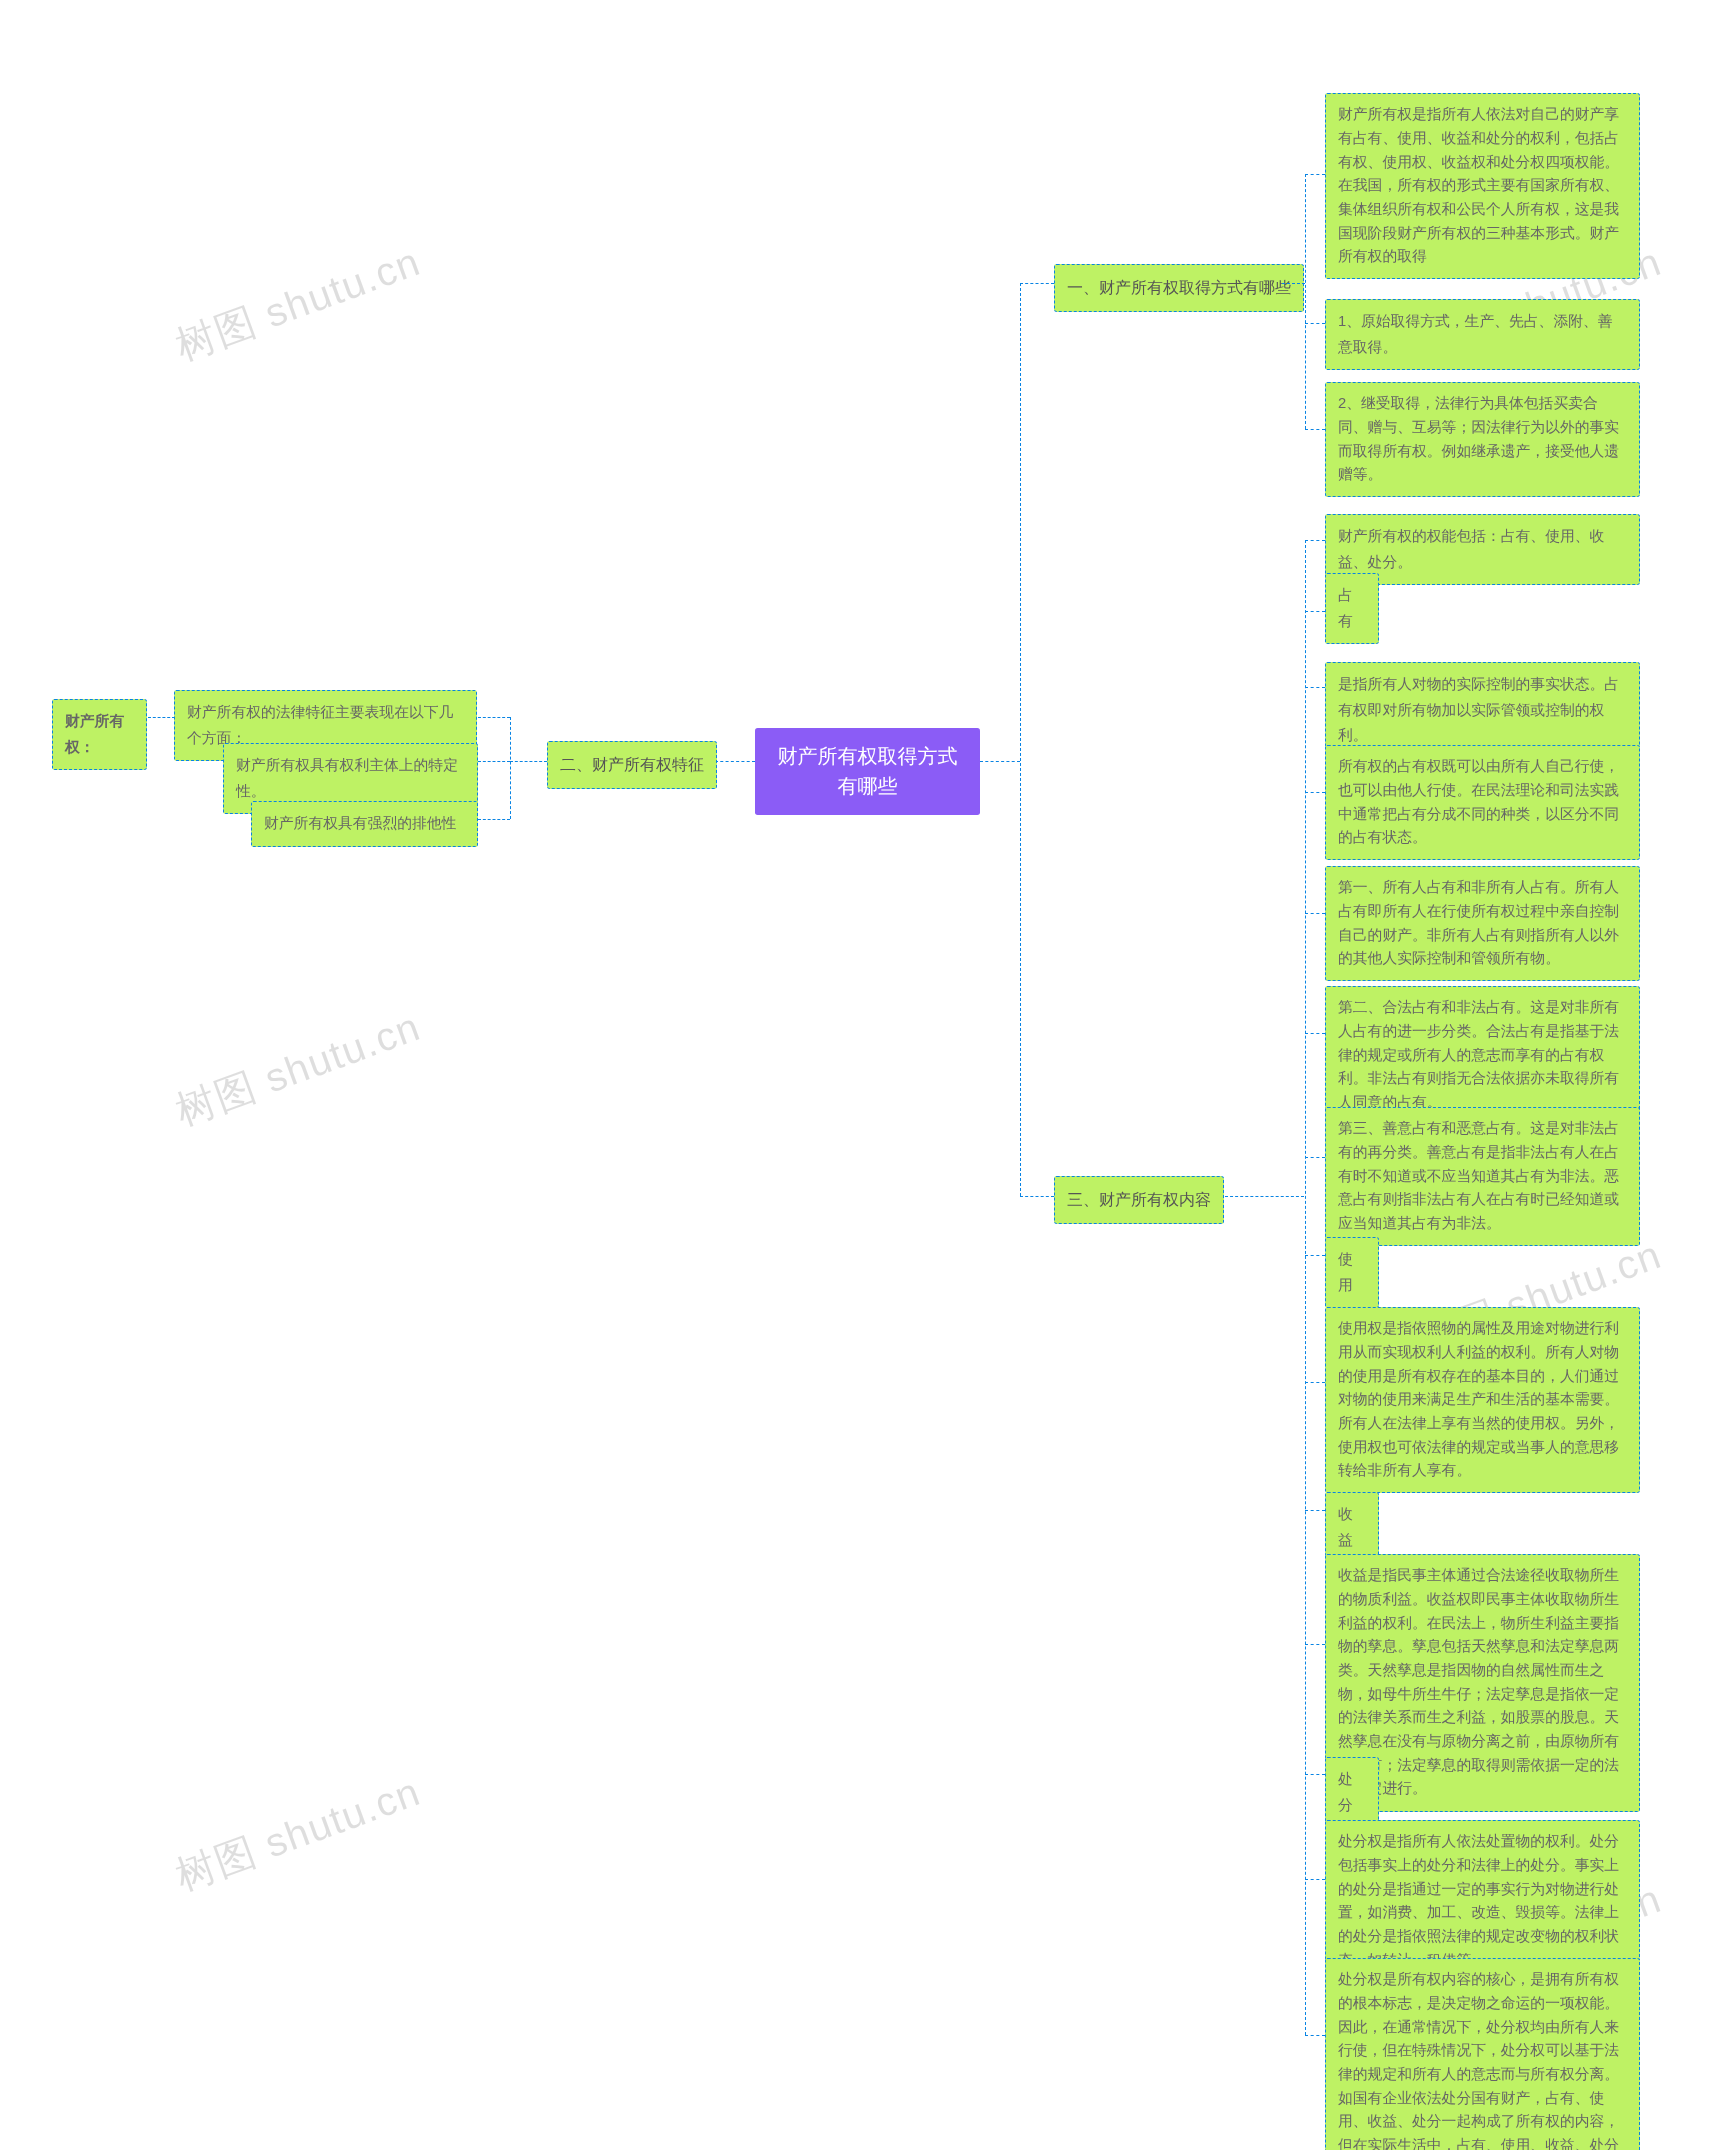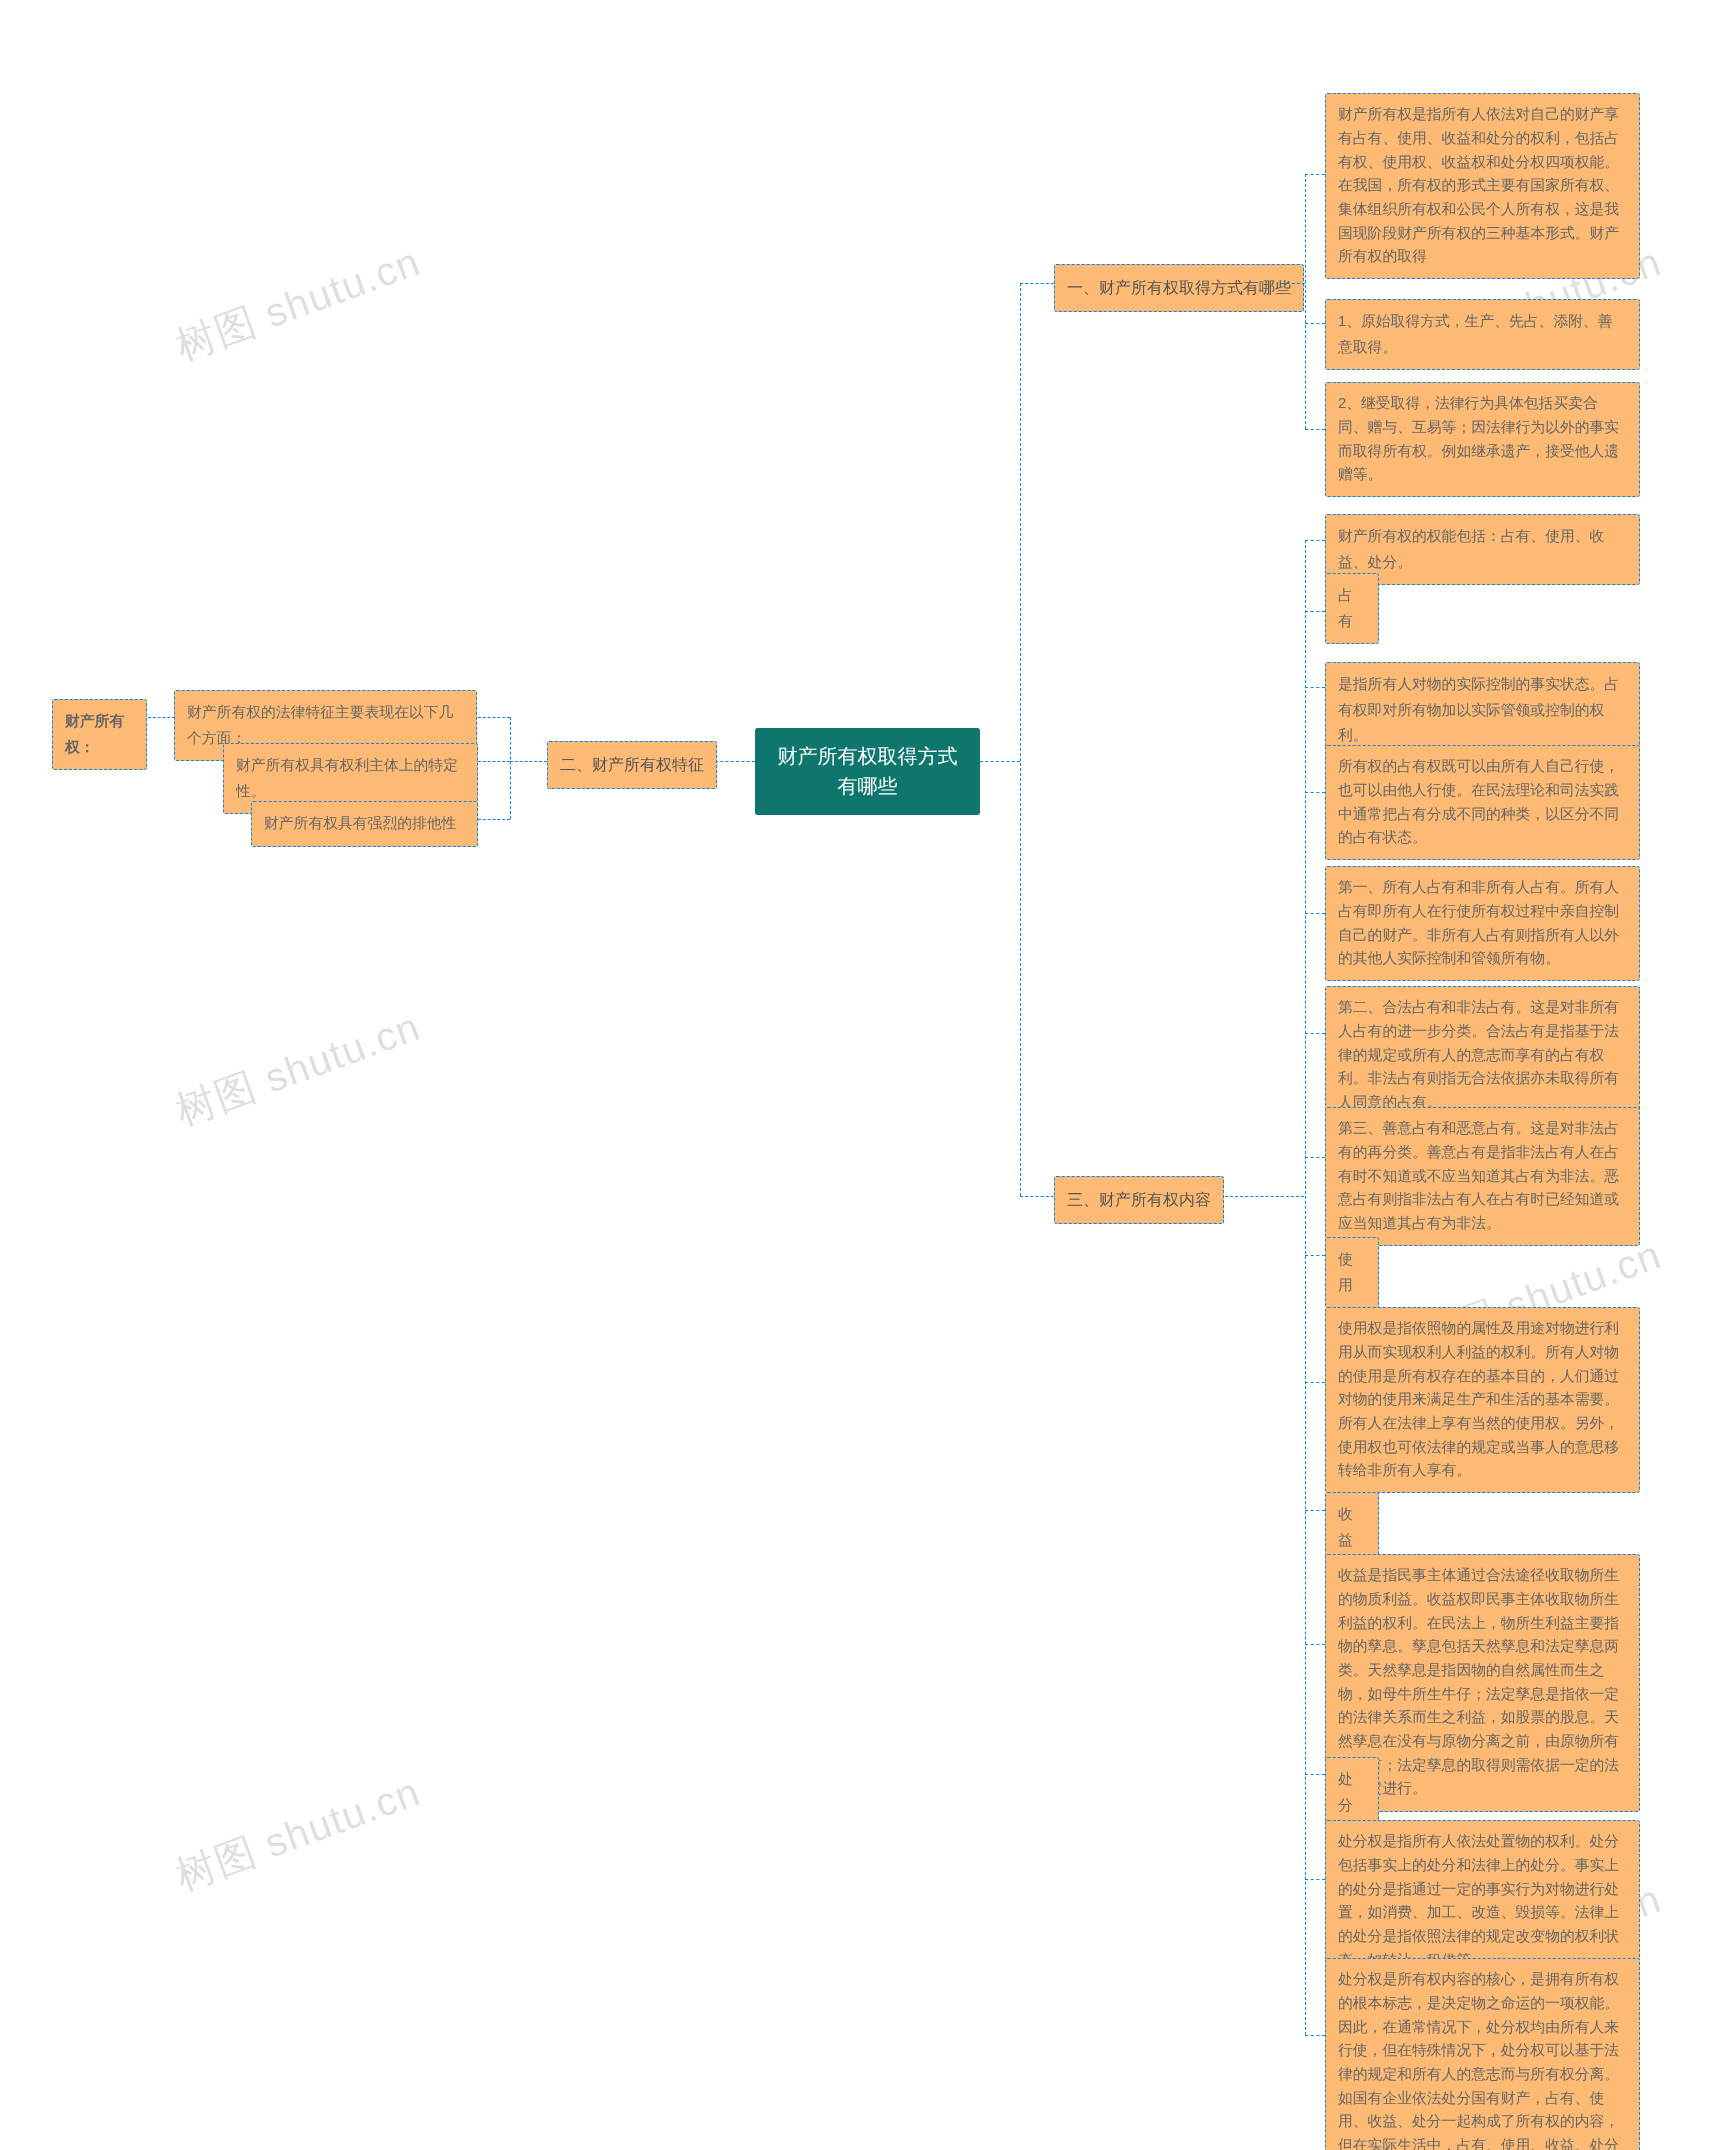--- a/index.html
+++ b/index.html
@@ -14,40 +14,40 @@
     transform:rotate(-20deg);
     transform-origin:left top;
     pointer-events:none;
     font-weight:400;
     letter-spacing:1.3px;
   }
 
   
   .root{
     position:absolute;
-    background:#0f766e;
+    background:#8b5cf6;
     color:#fff;
     font-size:20px;
     line-height:1.5;
     padding:13.4px 20px;
     text-align:center;
     border-radius:2.7px;
     box-sizing:border-box;
   }
 
   
   .node{
     position:absolute;
     border:1.3px dashed #0984e3;
     color:#666;
     font-size:14.8px;
     line-height:1.7;
     padding:9.4px 12px;
     border-radius:2.7px;
-    background:#fdba74;
+    background:#bef264;
     box-sizing:border-box;
   }
   .node.sec { color:#555; font-size:16px; }
   .node.tight { line-height:1.6; }
 
   
   .conn-h{position:absolute;height:0;border-top:1.3px dashed #0984e3;}
   .conn-v{position:absolute;width:0;border-left:1.3px dashed #0984e3;}
 </style>
 </head>

